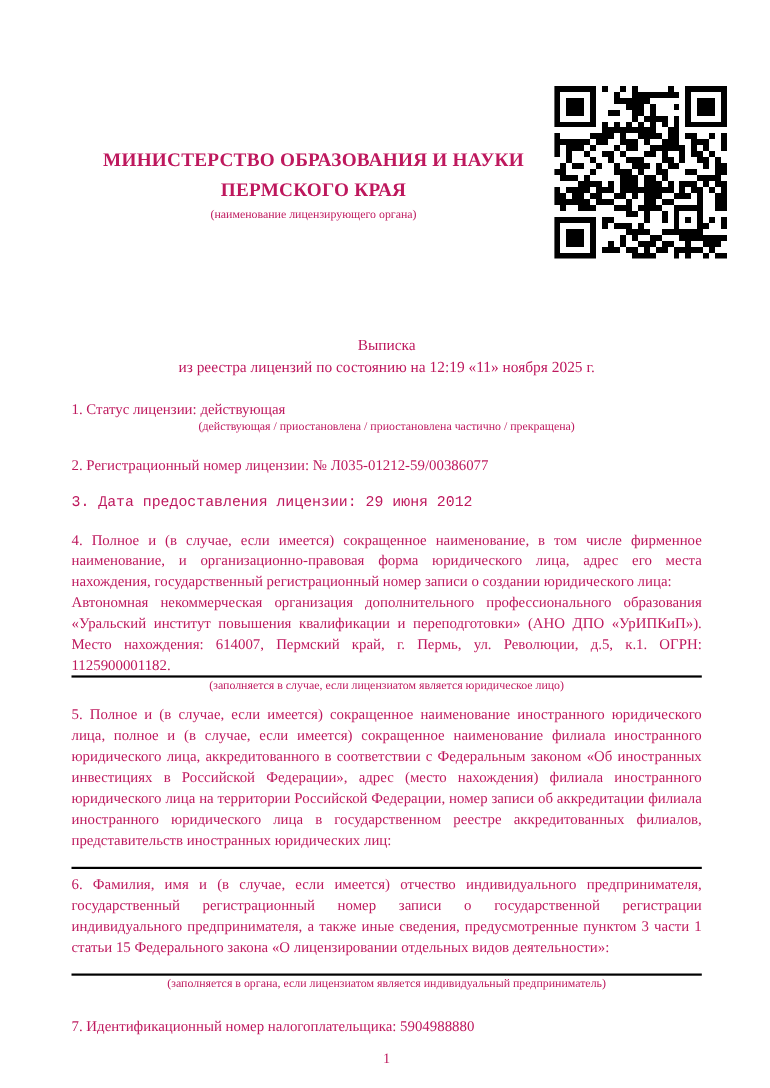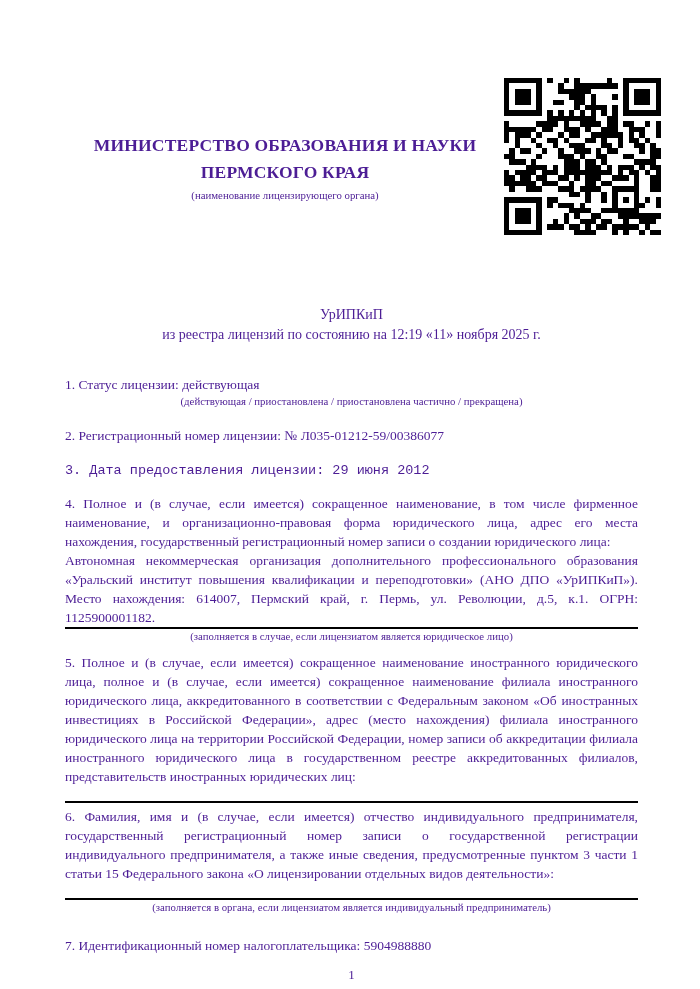--- a/index.html
+++ b/index.html
@@ -6,21 +6,21 @@
   html, body { background: #ffffff; }
   body { width: 700px; }
   .page {
     position: relative;
     width: 700px;
     height: 989px;
     background: #ffffff;
     font-family: "Liberation Serif", "DejaVu Serif", serif;
     font-size: 13.5px;
     line-height: 19px;
-    color: #4c1d95;
+    color: #be185d;
     overflow: hidden;
   }
   .content {
     padding: 0 62px 0 65px;
   }
   .qr-box {
     position: absolute;
     top: 78px;
     left: 504px;
     width: 157px;
@@ -44,21 +44,21 @@
     font-family: Liberation Serif, serif;
   }
   .header-block .small-caption { margin-top: 2px; }
   .doc-title {
     margin-top: 103px;
     text-align: center;
     font-size: 14px;
     line-height: 20px;
   }
   .item { margin-top: 0; }
-  .item-status { margin-top: 30px; }
+  .item-status { margin-top: 17px; }
   .item-reg { margin-top: 18px; }
   .item-date { margin-top: 16px; font-family: Liberation Mono, monospace; }
   .para { text-align: justify; }
   .para-4 { margin-top: 14px; }
   .para-5 { margin-top: 10px; }
   .para-6 { margin-top: 4px; }
   .para .block { display: block; text-align: justify; }
   .rule {
     border: 0;
     border-top: 2px solid #000000;
@@ -534,21 +534,21 @@
 
     <div class="header-block">
       <div class="ministry-title">
         <div>МИНИСТЕРСТВО ОБРАЗОВАНИЯ И НАУКИ</div>
         <div>ПЕРМСКОГО КРАЯ</div>
       </div>
       <div class="small-caption">(наименование лицензирующего органа)</div>
     </div>
 
     <div class="doc-title">
-      <div>УрИПКиП</div>
+      <div>Выписка</div>
       <div>из реестра лицензий по состоянию на 12:19 «11» ноября 2025 г.</div>
     </div>
 
     <div class="item item-status">1. Статус лицензии: действующая</div>
     <div class="small-caption">(действующая / приостановлена / приостановлена частично / прекращена)</div>
 
     <div class="item item-reg">2. Регистрационный номер лицензии: № Л035-01212-59/00386077</div>
 
     <div class="item item-date">3. Дата предоставления лицензии: 29 июня 2012</div>
 

